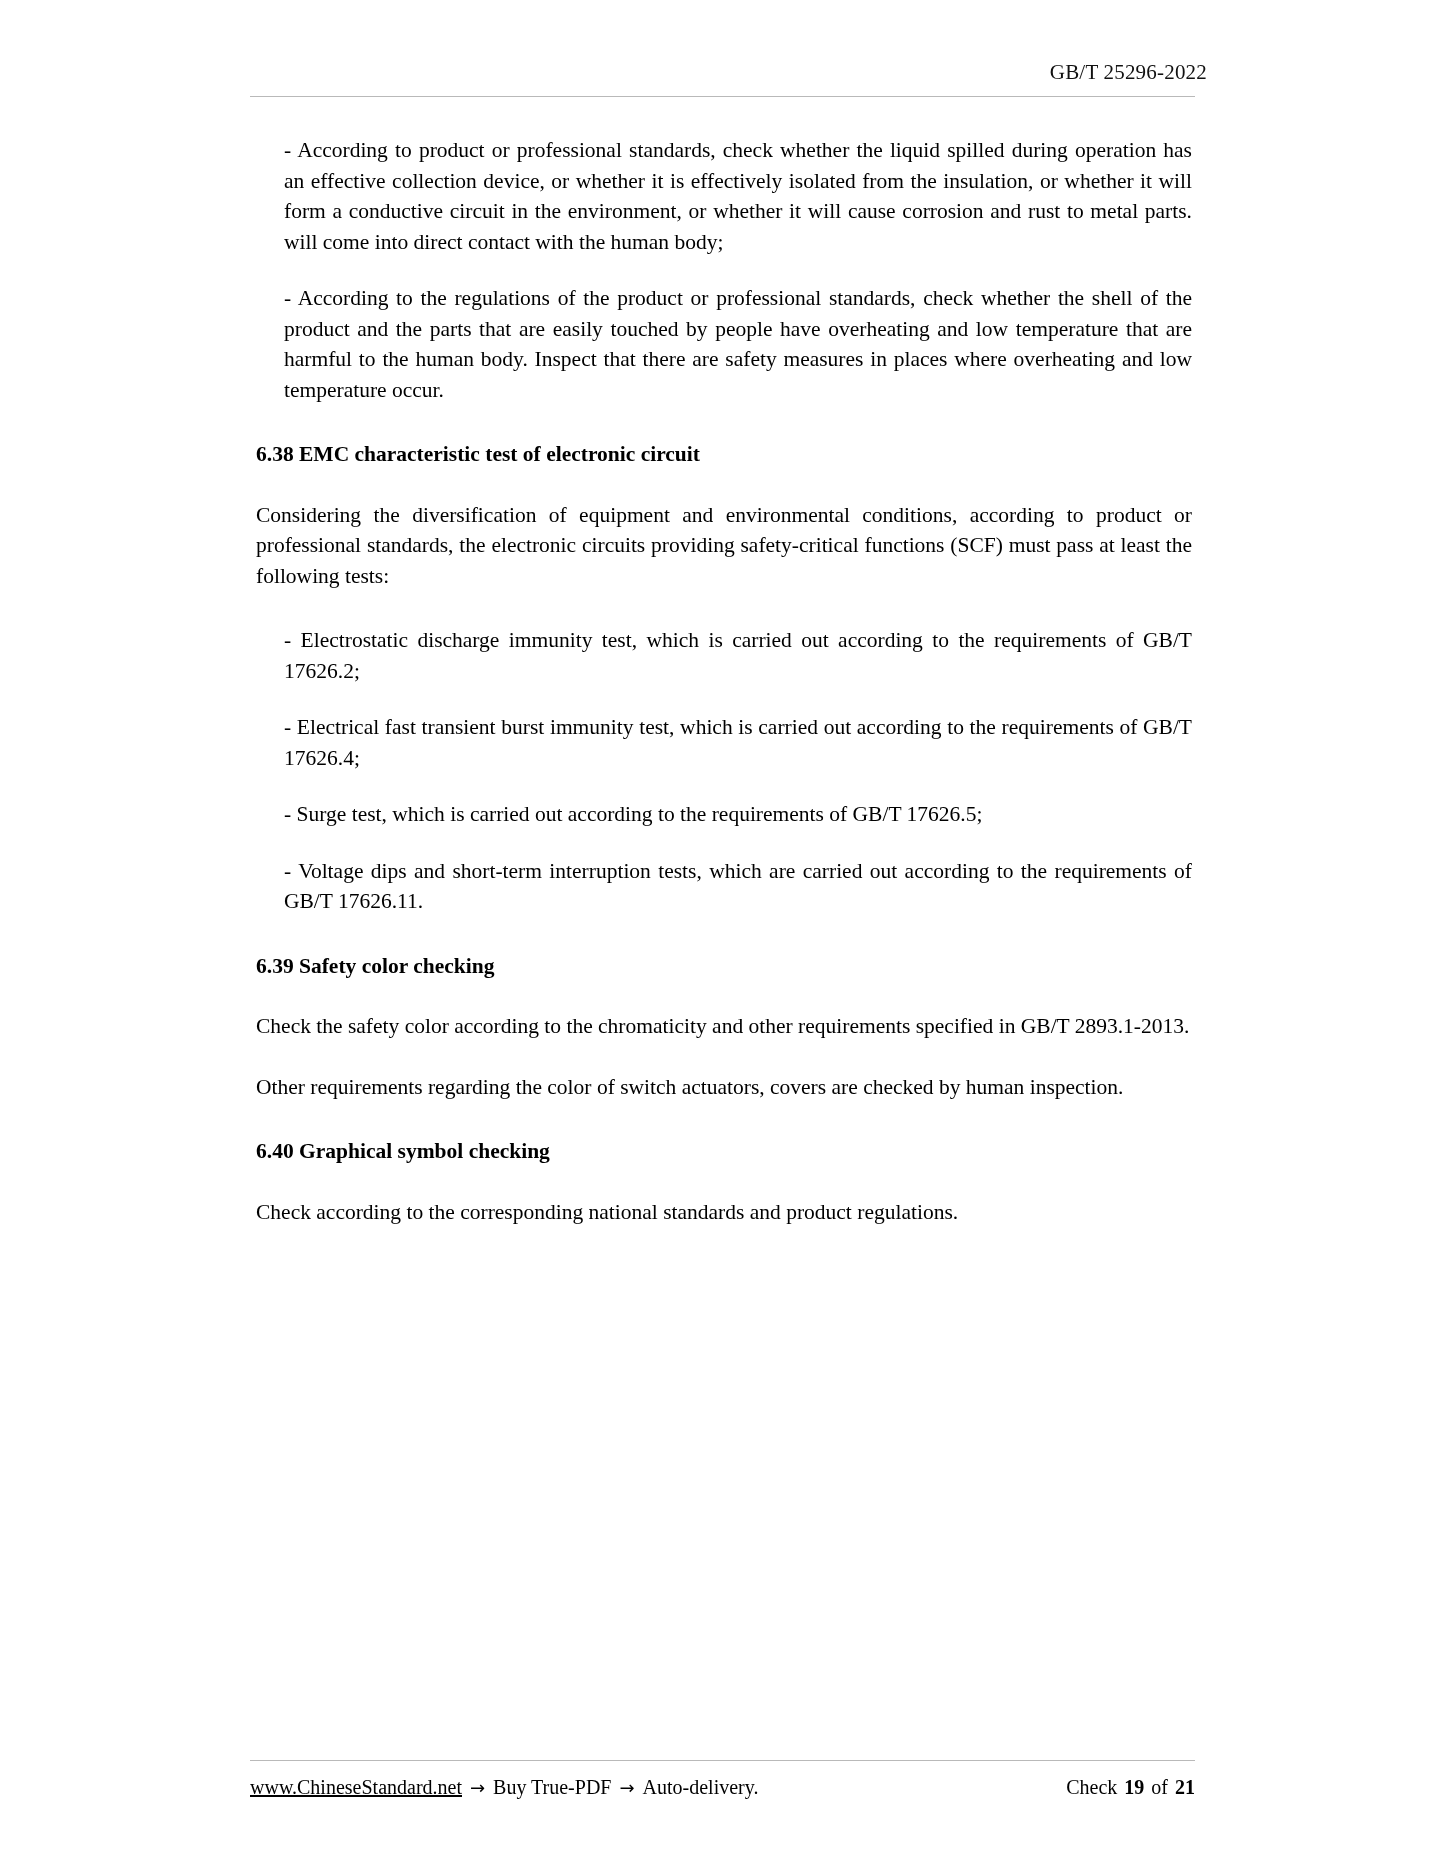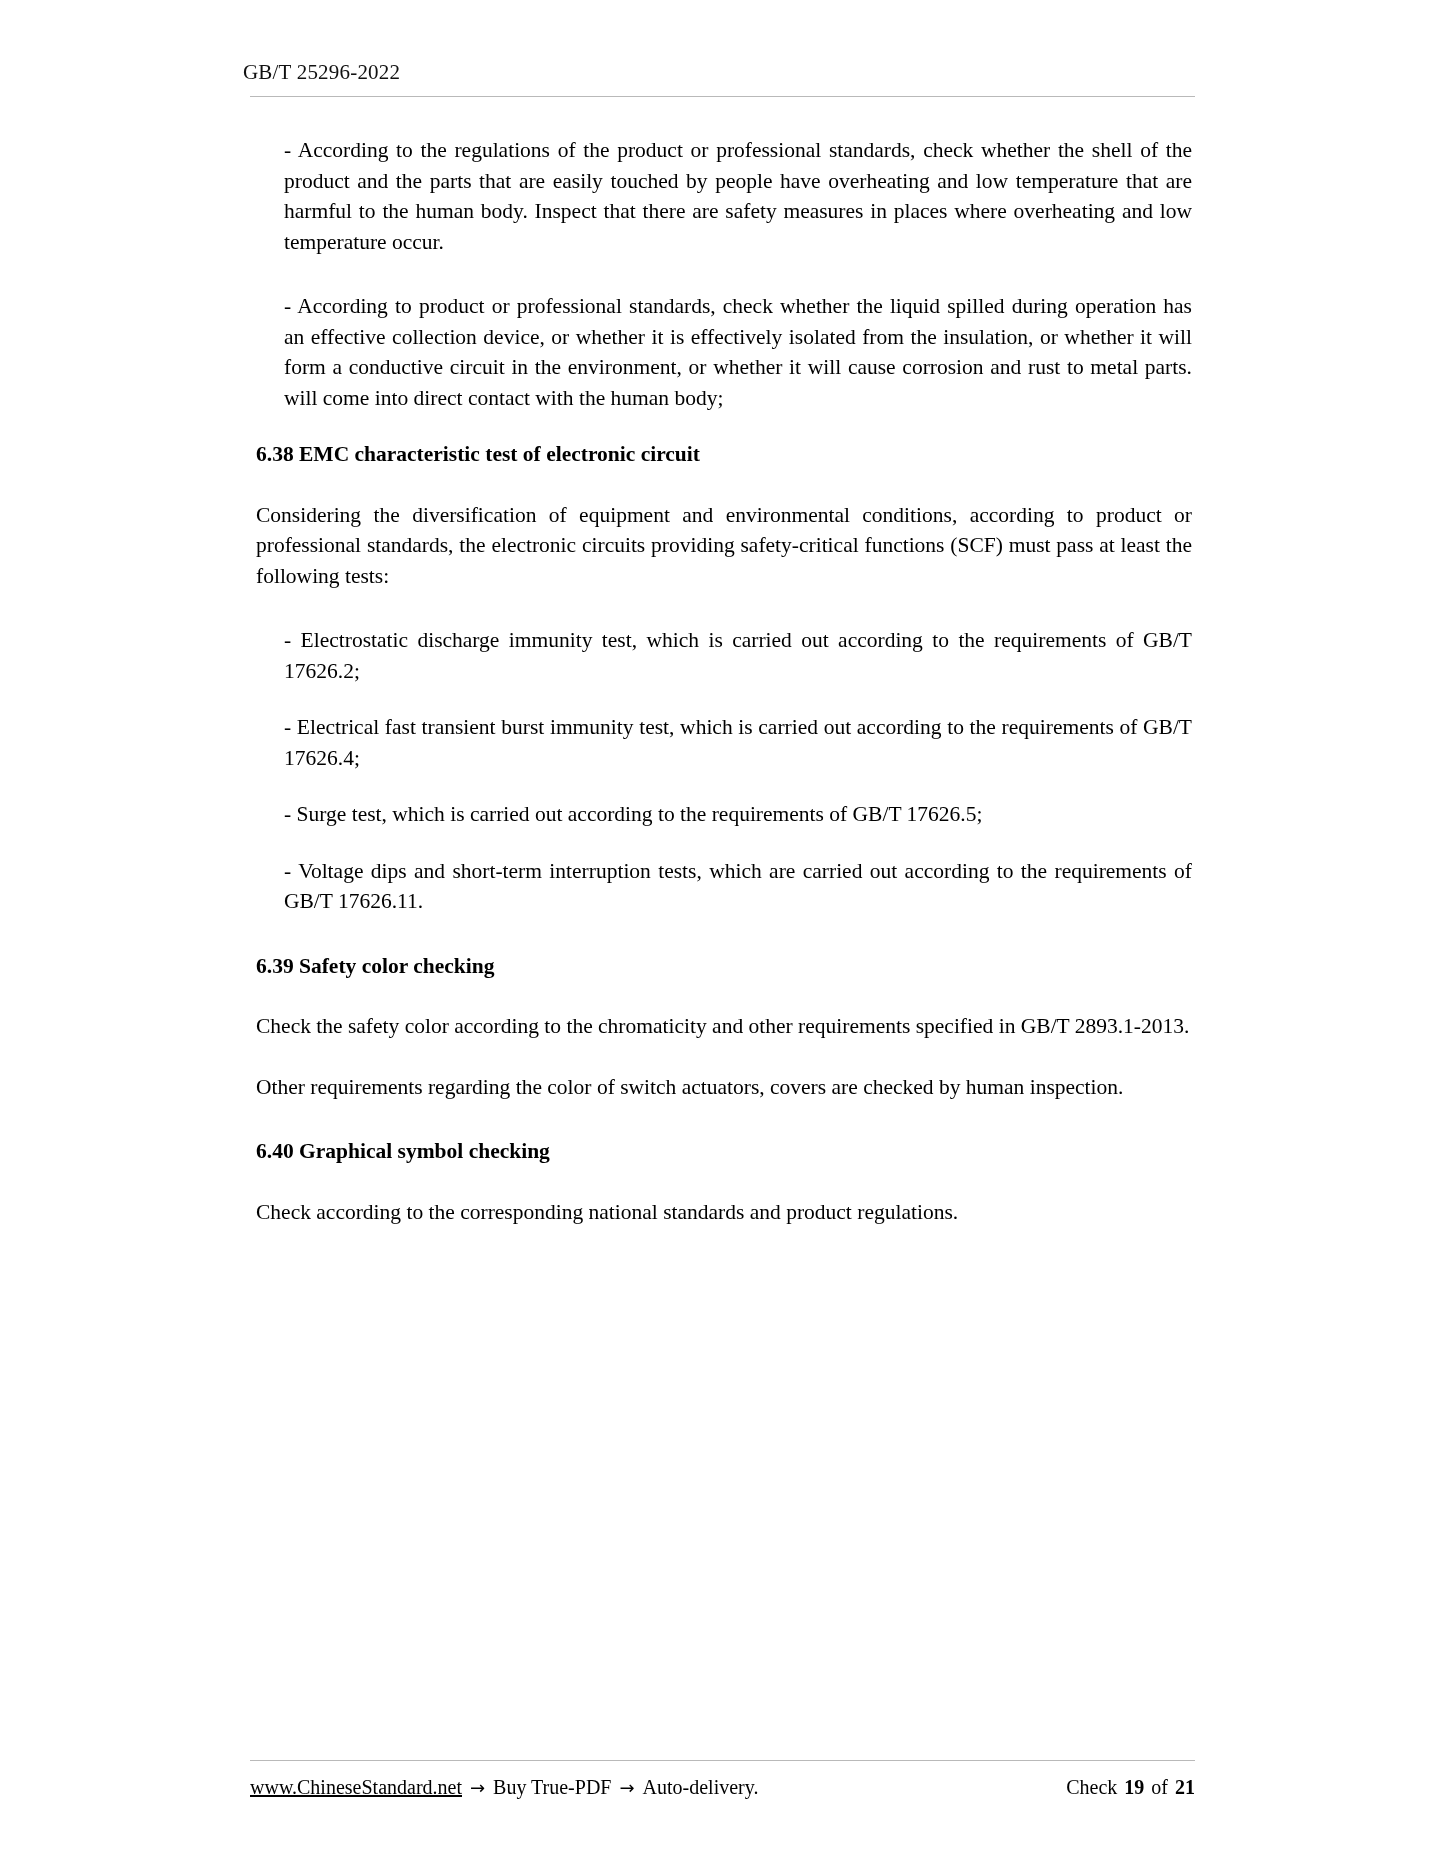--- a/index.html
+++ b/index.html
@@ -12,23 +12,23 @@
     width: 1445px;
     height: 1870px;
     background: #ffffff;
     font-family: "Liberation Serif", serif;
     color: #000000;
     box-sizing: border-box;
   }
   .header {
     position: absolute;
     top: 60px;
-    left: 243px;
+    left: 262px;
     width: 945px;
-    text-align: left;
+    text-align: right;
     font-size: 21px;
     color: #111;
     letter-spacing: 0.2px;
   }
   .header-rule {
     position: absolute;
     top: 96px;
     left: 250px;
     width: 945px;
     height: 1px;
@@ -113,23 +113,23 @@
 
 <div class="page">
 
   <div class="header">
     <span>GB/T 25296-2022</span>
   </div>
   <div class="header-rule"></div>
 
   <div class="content">
 
+    <p class="dash-para">- According to product or professional standards, check whether the liquid spilled during operation has an effective collection device, or whether it is effectively isolated from the insulation, or whether it will form a conductive circuit in the environment, or whether it will cause corrosion and rust to metal parts. will come into direct contact with the human body;</p>
+
     <p class="dash-para gap-lg">- According to the regulations of the product or professional standards, check whether the shell of the product and the parts that are easily touched by people have overheating and low temperature that are harmful to the human body. Inspect that there are safety measures in places where overheating and low temperature occur.</p>
-
-    <p class="dash-para">- According to product or professional standards, check whether the liquid spilled during operation has an effective collection device, or whether it is effectively isolated from the insulation, or whether it will form a conductive circuit in the environment, or whether it will cause corrosion and rust to metal parts. will come into direct contact with the human body;</p>
 
     <p class="heading">6.38 EMC characteristic test of electronic circuit</p>
 
     <p class="body-para gap-lg">Considering the diversification of equipment and environmental conditions, according to product or professional standards, the electronic circuits providing safety-critical functions (SCF) must pass at least the following tests:</p>
 
     <p class="dash-para">- Electrostatic discharge immunity test, which is carried out according to the requirements of GB/T 17626.2;</p>
 
     <p class="dash-para">- Electrical fast transient burst immunity test, which is carried out according to the requirements of GB/T 17626.4;</p>
 
     <p class="dash-para">- Surge test, which is carried out according to the requirements of GB/T 17626.5;</p>

